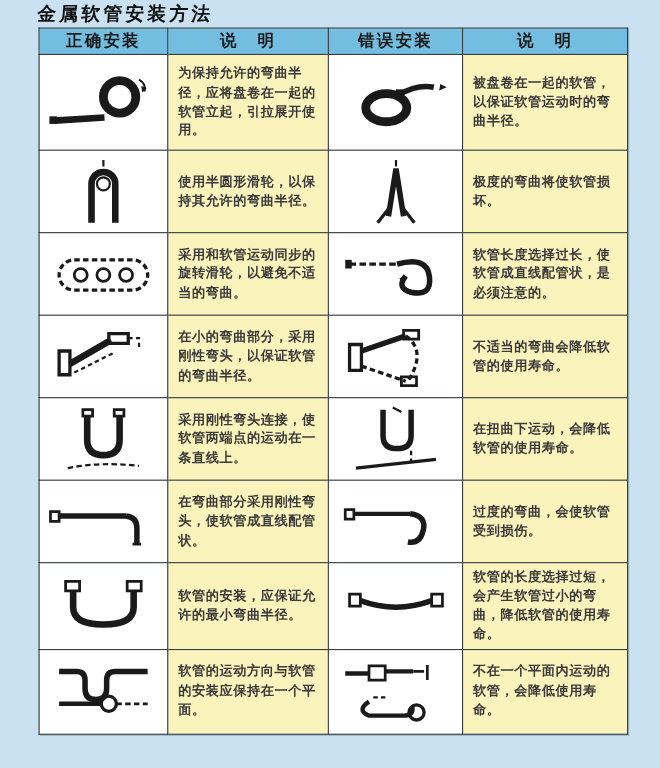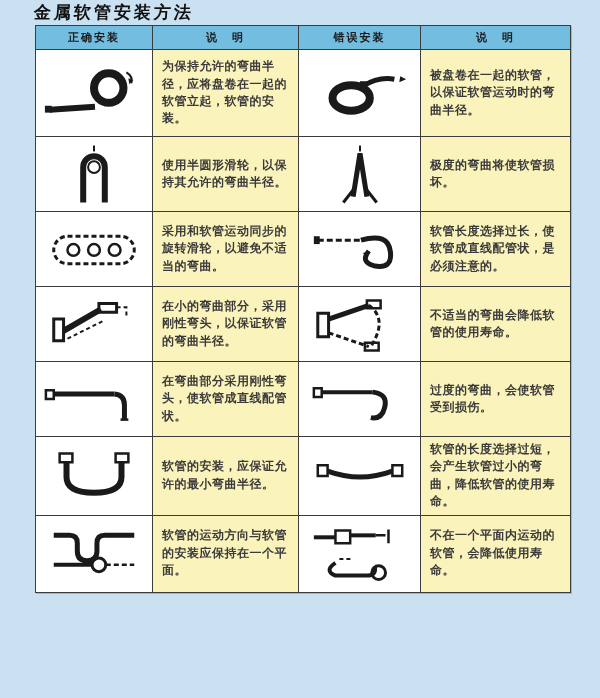--- a/index.html
+++ b/index.html
@@ -39,21 +39,21 @@
     box-shadow: 1px 1px 0 #9fb8c8;
   }
   table.install col.c1 { width: 117px; }
   table.install col.c2 { width: 146px; }
   table.install col.c3 { width: 122px; }
   table.install col.c4 { width: 150px; }
   table.install th {
     background: #72bde0;
     border: 1px solid #3c3c3c;
     height: 21px;
-    font-size: 11px;
+    font-size: 15px;
     font-weight: bold;
     color: #1b1b1b;
     letter-spacing: 2px;
     padding: 1px 0;
   }
   table.install td {
     border: 1px solid #3c3c3c;
     vertical-align: middle;
     height: 66px;
     overflow: hidden;
@@ -105,21 +105,21 @@
       <td class="img-cell">
         <svg class="sketch" width="108" height="66" viewBox="0 0 110 66" fill="none">
           <circle cx="70" cy="28" r="15" stroke="#1a1a1a" stroke-width="8"></circle>
           <circle cx="70" cy="28" r="8" fill="#fff"></circle>
           <path d="M10 50 L56 47" stroke="#1a1a1a" stroke-width="6"></path>
           <rect x="5" y="46" width="7" height="7" fill="#1a1a1a"></rect>
           <path d="M88 12 q7 4 5 11" stroke="#1a1a1a" stroke-width="2"></path>
           <path d="M95 20 l-4 4 l-1 -6 z" fill="#1a1a1a"></path>
         </svg>
       </td>
-      <td class="txt-cell">为保持允许的弯曲半径，应将盘卷在一起的软管立起，软管的安装。</td>
+      <td class="txt-cell">为保持允许的弯曲半径，应将盘卷在一起的软管立起，引拉展开使用。</td>
       <td class="img-cell">
         <svg class="sketch" width="108" height="66" viewBox="0 0 110 66" fill="none">
           <ellipse cx="46" cy="38" rx="19" ry="13" stroke="#1a1a1a" stroke-width="8"></ellipse>
           <ellipse cx="46" cy="38" rx="9" ry="6" fill="#fff"></ellipse>
           <path d="M58 26 q16 -10 32 -7" stroke="#1a1a1a" stroke-width="5"></path>
           <rect x="55" y="21" width="7" height="7" fill="#1a1a1a"></rect>
           <path d="M96 16 l6 3 l-7 3 z" fill="#1a1a1a"></path>
         </svg>
       </td>
       <td class="txt-cell">被盘卷在一起的软管，以保证软管运动时的弯曲半径。</td>
@@ -184,20 +184,40 @@
           <path d="M23 40 L64 54" stroke="#1a1a1a" stroke-width="3" stroke-dasharray="5 3"></path>
           <path d="M64 12 q20 14 2 42" stroke="#1a1a1a" stroke-width="3" stroke-dasharray="5 3"></path>
           <rect x="62" y="7" width="14" height="8" stroke="#1a1a1a" stroke-width="2.5"></rect>
           <rect x="60" y="50" width="14" height="8" stroke="#1a1a1a" stroke-width="2.5"></rect>
         </svg>
       </td>
       <td class="txt-cell">不适当的弯曲会降低软管的使用寿命。</td>
     </tr>
 
 
+    <tr>
+      <td class="img-cell">
+        <svg class="sketch" width="108" height="62" viewBox="0 0 110 62" fill="none">
+          <rect x="36" y="4" width="9" height="6" stroke="#1a1a1a" stroke-width="2.5"></rect>
+          <rect x="65" y="4" width="9" height="6" stroke="#1a1a1a" stroke-width="2.5"></rect>
+          <path d="M40 10 V32 q0 14 15 14 q15 0 15 -14 V10" stroke="#1a1a1a" stroke-width="6"></path>
+          <path d="M22 58 q30 -6 66 -2" stroke="#1a1a1a" stroke-width="2" stroke-dasharray="5 3"></path>
+        </svg>
+      </td>
+      <td class="txt-cell">采用刚性弯头连接，使软管两端点的运动在一条直线上。</td>
+      <td class="img-cell">
+        <svg class="sketch" width="108" height="62" viewBox="0 0 110 62" fill="none">
+          <path d="M43 4 V28 q0 12 13 12 q13 0 13 -12 V4" stroke="#1a1a1a" stroke-width="5"></path>
+          <path d="M69 42 v10" stroke="#1a1a1a" stroke-width="2" stroke-dasharray="4 3"></path>
+          <path d="M18 58 L92 50" stroke="#1a1a1a" stroke-width="3"></path>
+          <path d="M52 2 l8 4" stroke="#1a1a1a" stroke-width="2"></path>
+        </svg>
+      </td>
+      <td class="txt-cell">在扭曲下运动，会降低软管的使用寿命。</td>
+    </tr>
 
     <tr>
       <td class="img-cell">
         <svg class="sketch" width="108" height="62" viewBox="0 0 110 62" fill="none">
           <rect x="6" y="22" width="8" height="9" stroke="#1a1a1a" stroke-width="2.5"></rect>
           <path d="M14 26 H76" stroke="#1a1a1a" stroke-width="5"></path>
           <path d="M76 26 q10 1 10 11 V52" stroke="#1a1a1a" stroke-width="5"></path>
           <path d="M82 52 h8" stroke="#1a1a1a" stroke-width="2.5"></path>
         </svg>
       </td>

